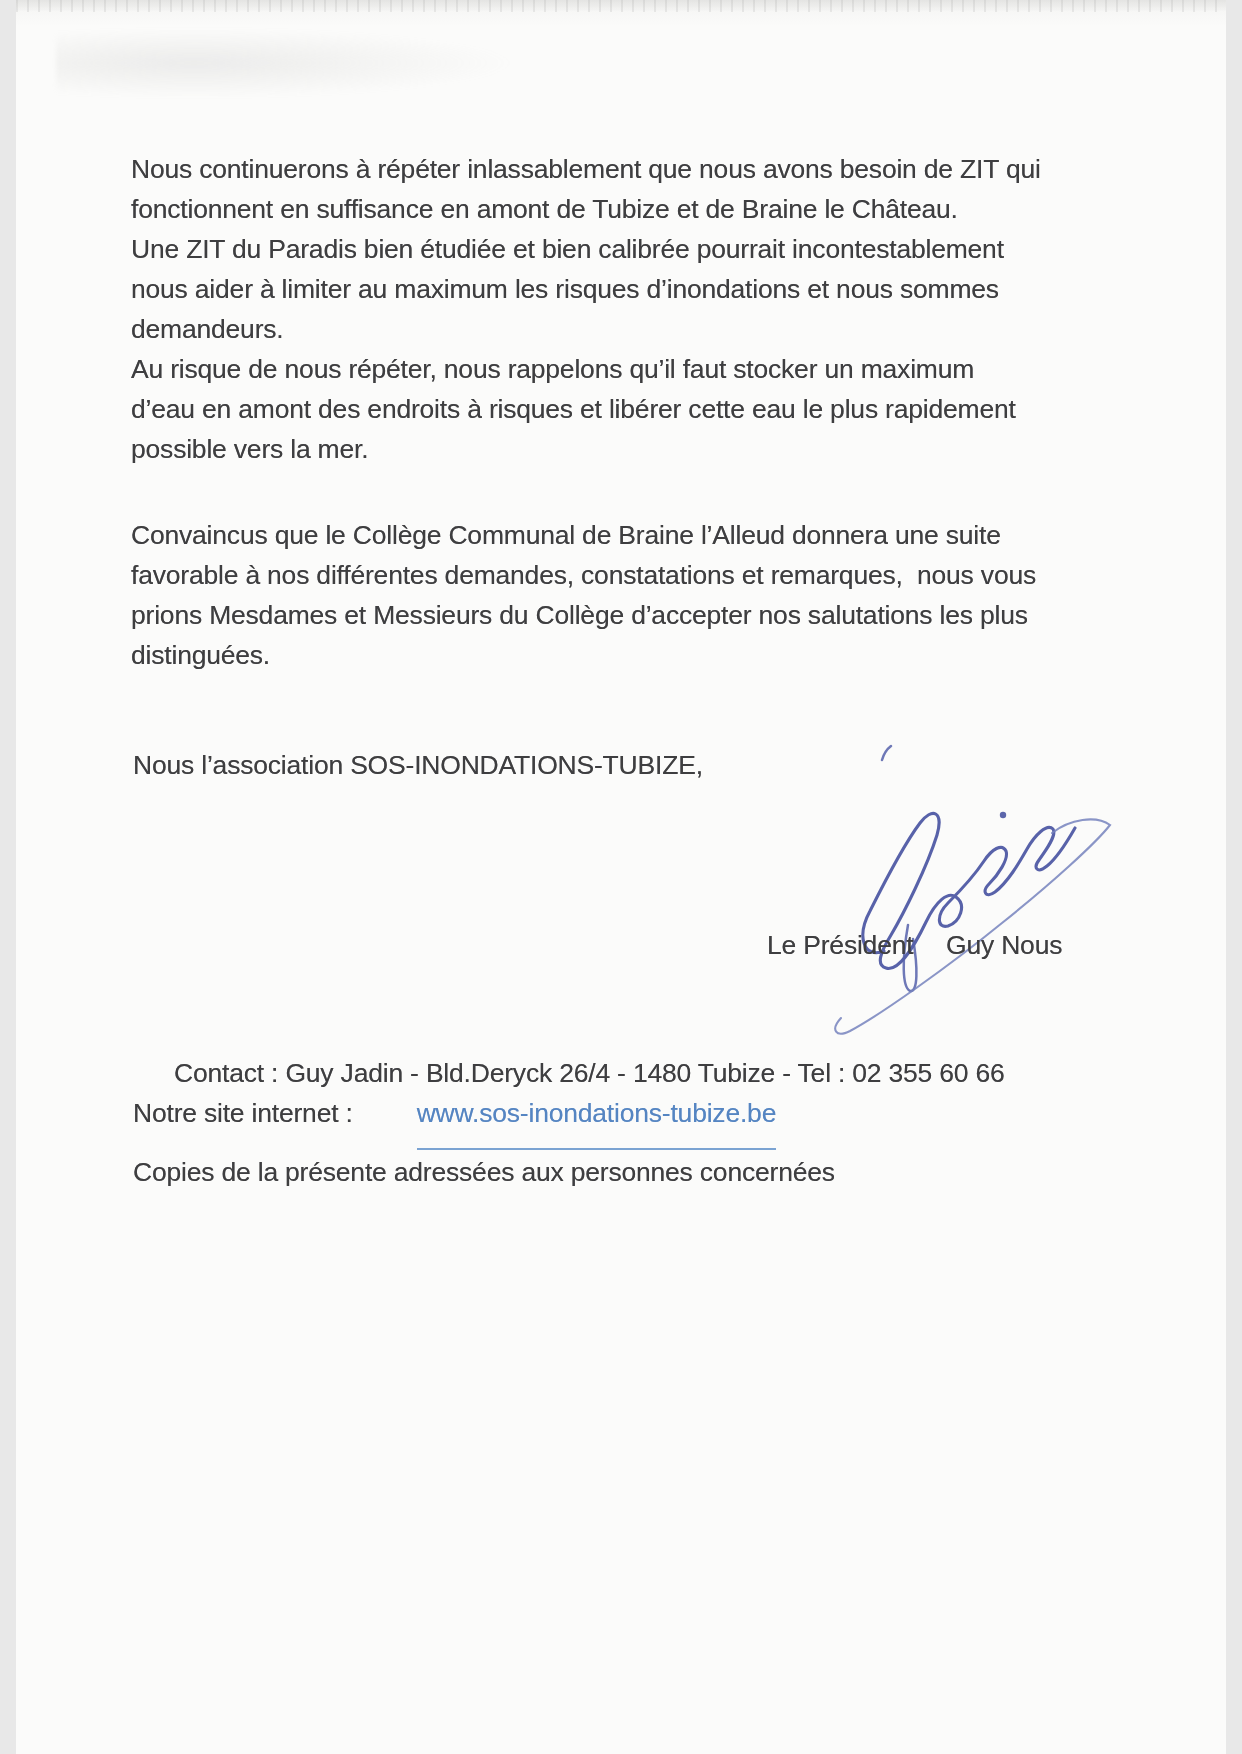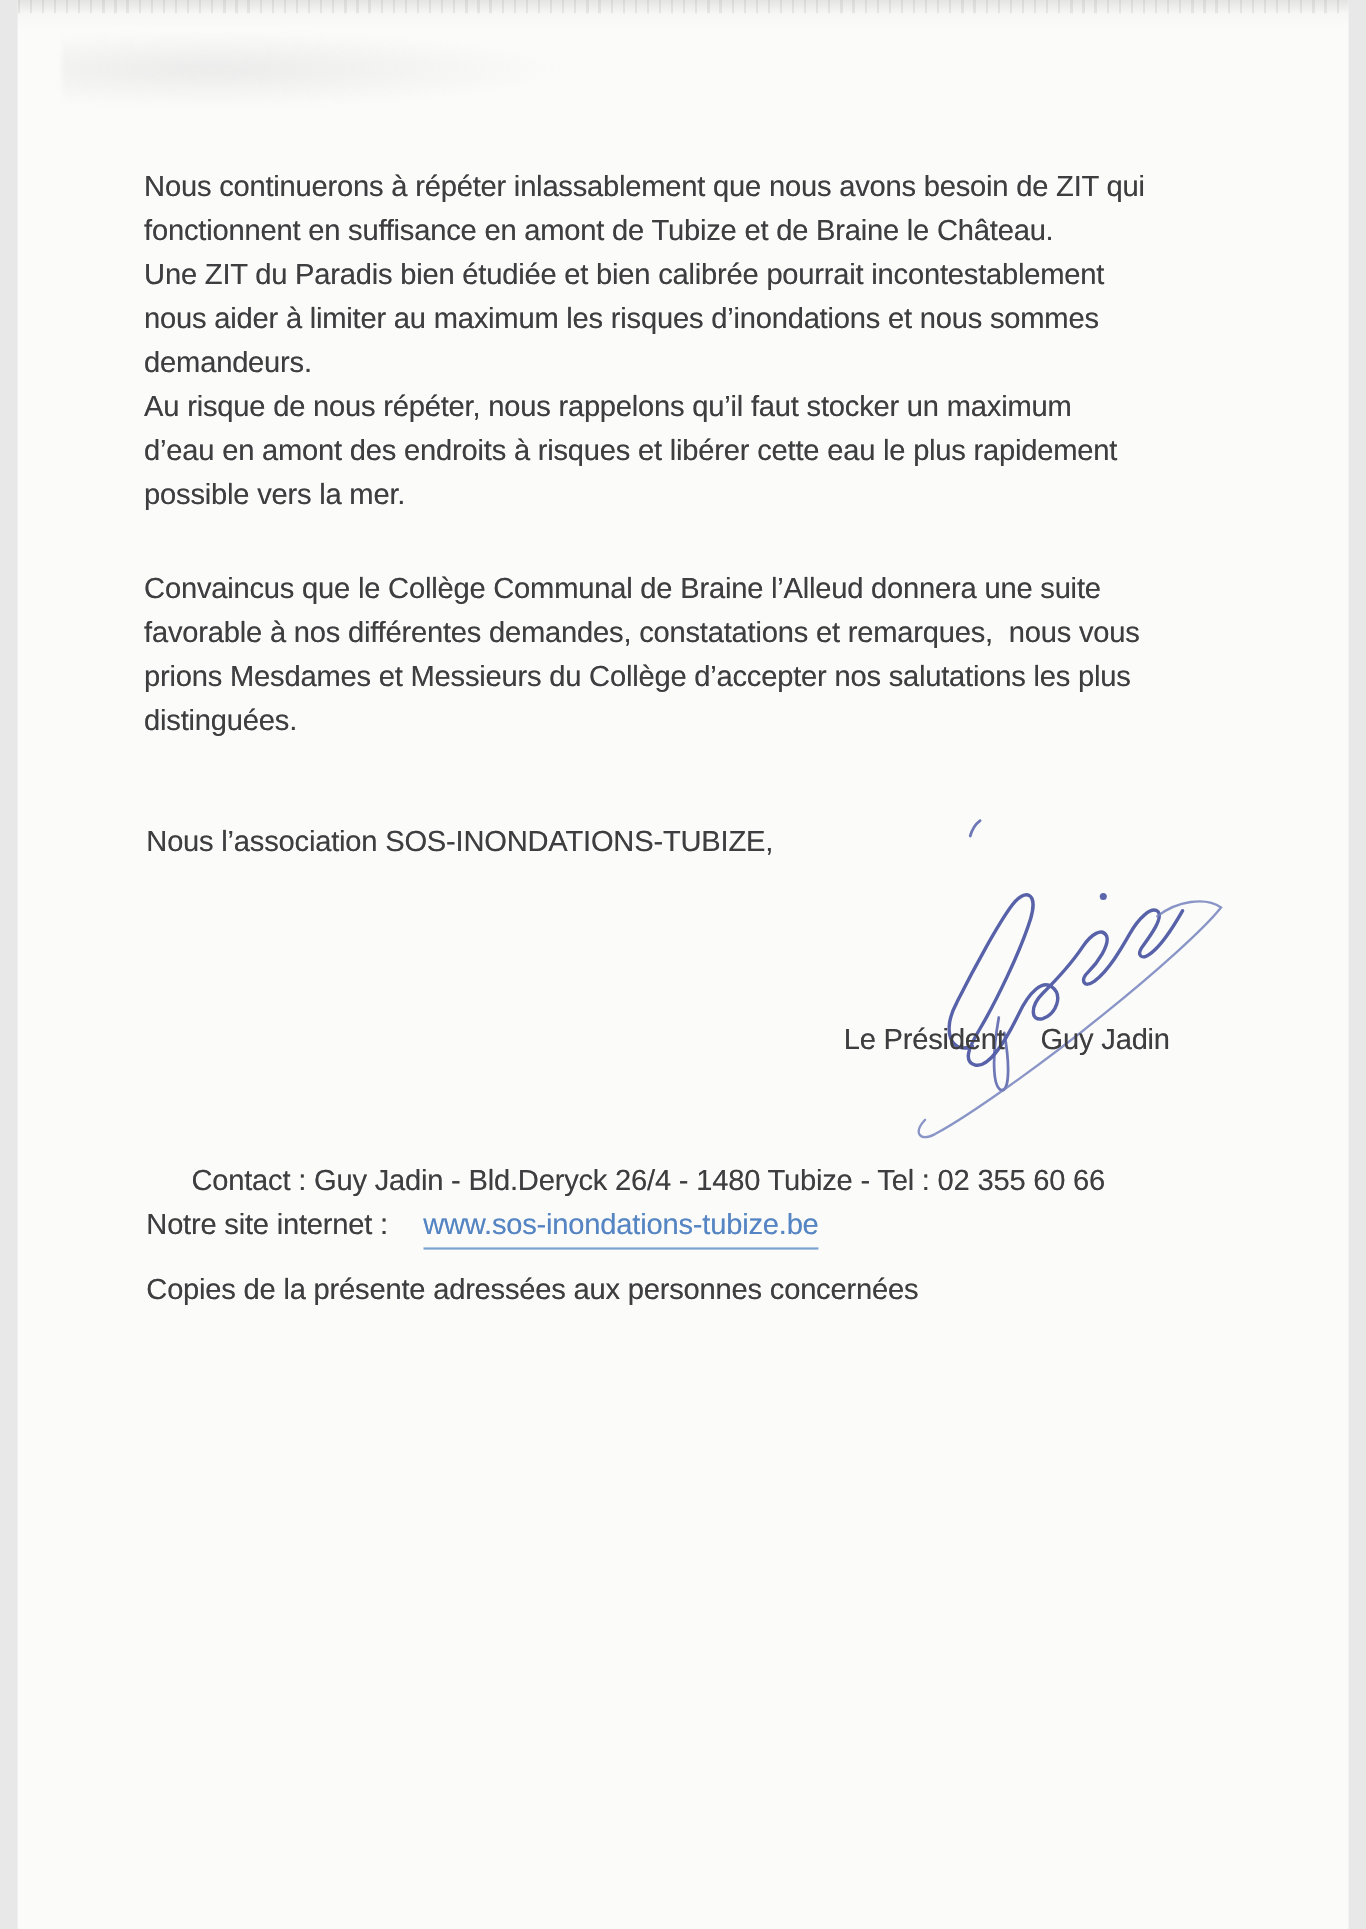--- a/index.html
+++ b/index.html
@@ -32,29 +32,30 @@
     line-height:40px;
     letter-spacing:-0.2px;
     text-shadow:0 0 0.6px rgba(62,62,64,0.6);
   }
   .p1 { left:115px; top:149px; }
   .p2 { left:115px; top:515px; }
   .assoc { left:117px; top:745px; }
   .president { left:751px; top:925px; }
   .guyjadin { left:930px; top:925px; }
   .contact { left:117px; top:1053px;margin-left:41px; }
-  .site-row { left:117px; top:1093px; display:flex; gap:32px; align-items:baseline; }
+  .site-row { left:117px; top:1093px; display:flex; gap:44px; align-items:baseline; }
   .copies { left:117px; top:1152px; }
   .weblink {
     color:#5585c2;
     text-decoration:none;
     border-bottom:2px solid #7ba3d2;
-    padding-bottom:1px;
+    padding-bottom:15px;
     text-shadow:0 0 0.6px rgba(85,133,194,0.55);
     cursor:pointer;
+    margin-left:20px;
   }
   .sig-svg { position:absolute; left:740px; top:715px; width:370px; height:330px; }
   .sig-word   { fill:none; stroke:#4a55a2; stroke-width:3.1; stroke-linecap:round; stroke-linejoin:round; opacity:.92; }
   .sig-desc   { fill:none; stroke:#5560aa; stroke-width:2.5; stroke-linecap:round; opacity:.85; }
   .sig-swoosh { fill:none; stroke:#7583bd; stroke-width:2.1; stroke-linecap:round; opacity:.85; }
   .sig-dot    { fill:#4a55a2; opacity:.9; }
 </style>
 </head>
 <body>
 
@@ -110,21 +111,21 @@
 
     <path class="sig-swoosh" d="M 296 118
       C 314 104 340 100 354 110
       C 340 128 296 168 246 208
       C 192 252 124 300 94 316
       C 80 323 74 315 85 303"></path>
   </svg>
 
   <div class="txt president">Le Président</div>
 
-  <div class="txt guyjadin">Guy Jadin</div>
+  <div class="txt guyjadin">Guy Nous</div>
 
   <div class="txt contact">Contact : Guy Jadin - Bld.Deryck 26/4 - 1480 Tubize - Tel : 02 355 60 66</div>
 
   <div class="txt site-row">
     <span>Notre site internet :</span>
     <a class="weblink">www.sos-inondations-tubize.be</a>
   </div>
 
   <div class="txt copies">Copies de la présente adressées aux personnes concernées</div>
 

